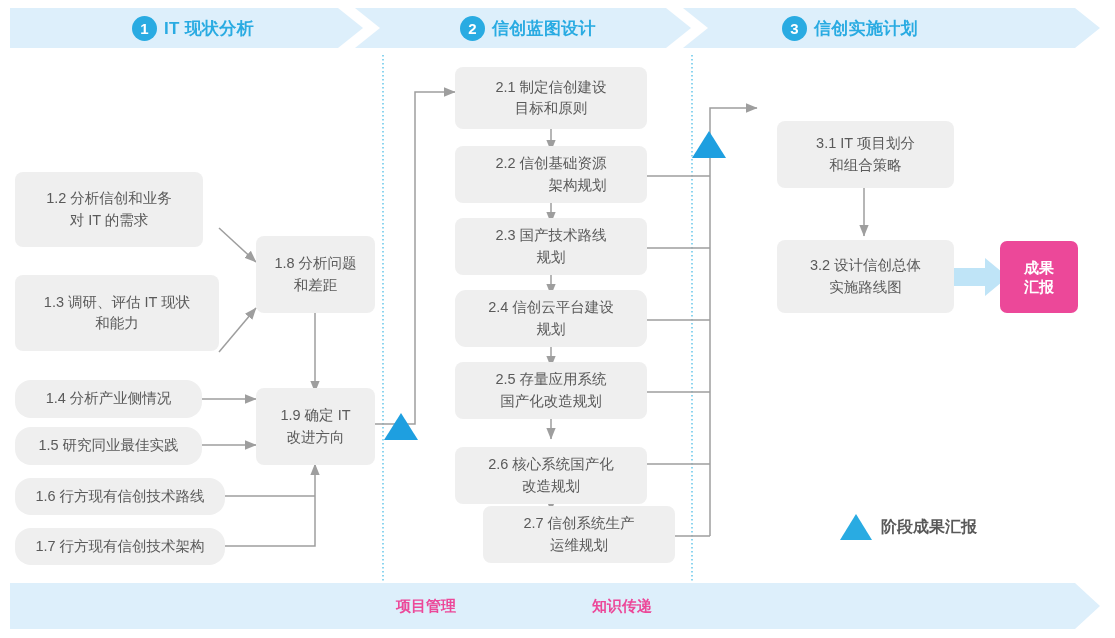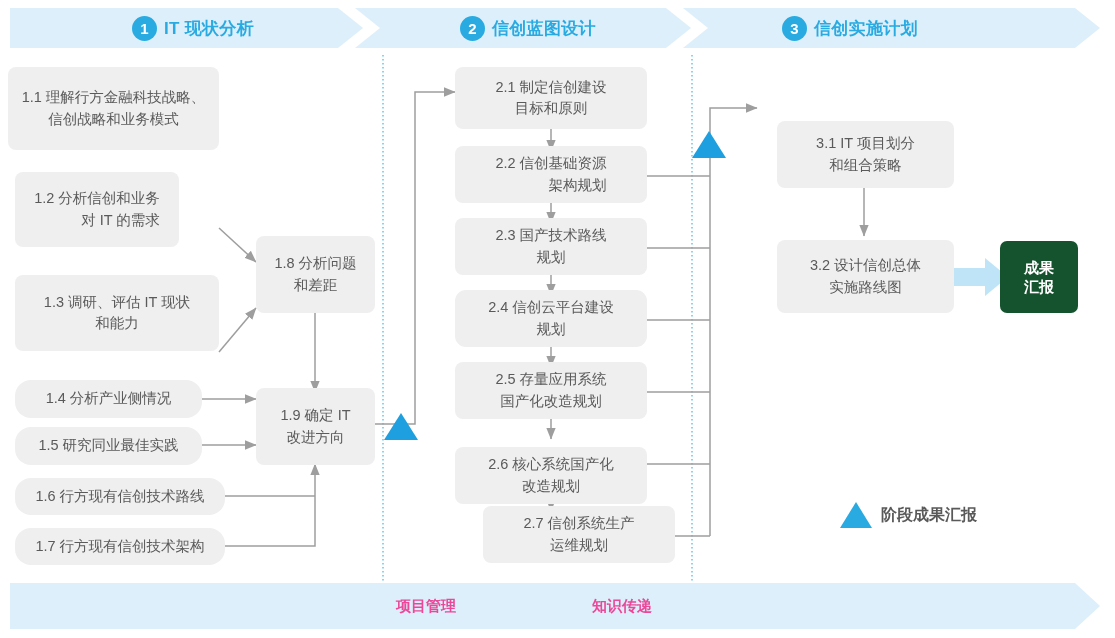--- a/index.html
+++ b/index.html
@@ -77,21 +77,21 @@
     align-items: center;
     justify-content: center;
     padding: 2px 6px;
     white-space: pre-line;
   }
   .box.pill { border-radius: 16px; text-align: center; }
   
   .result-badge {
     position: absolute;
     box-sizing: border-box;
-    background: #14532d;
+    background: #ec4899;
     border-radius: 7px;
     color: #ffffff;
     font-size: 15px;
     font-weight: bold;
     line-height: 1.3;
     text-align: center;
     display: flex;
     align-items: center;
     justify-content: center;
     white-space: pre-line;
@@ -193,23 +193,21 @@
 
       <line x1="864" y1="144" x2="864" y2="236" marker-end="url(#ah)"></line>
     </g>
 
     <path d="M954,268 L985,268 L985,258 L1008,277 L985,296 L985,286 L954,286 Z" fill="#bfe4f7"></path>
   </svg>
 
   <div class="milestone" style="left:384px; top:413px;"></div>
   <div class="milestone" style="left:692px; top:131px;"></div>
 
-  <div class="box" style="left:8px;   top:67px;  width:211px; height:83px;">1.1 理解行方金融科技战略、
-信创战略和业务模式</div>
-  <div class="box" style="left:15px;  top:172px; width:164px; height:75px;text-align:right;">1.2 分析信创和业务
+  <div class="box" style="left:15px;  top:172px; width:188px; height:75px;">1.2 分析信创和业务
 对 IT 的需求</div>
   <div class="box" style="left:15px;  top:275px; width:204px; height:76px;">1.3 调研、评估 IT 现状
 和能力</div>
   <div class="box pill" style="left:15px; top:380px; width:187px; height:38px;">1.4 分析产业侧情况</div>
   <div class="box pill" style="left:15px; top:427px; width:187px; height:38px;">1.5 研究同业最佳实践</div>
   <div class="box pill" style="left:15px; top:478px; width:210px; height:37px;">1.6 行方现有信创技术路线</div>
   <div class="box pill" style="left:15px; top:528px; width:210px; height:37px;">1.7 行方现有信创技术架构</div>
   <div class="box" style="left:256px; top:236px; width:119px; height:77px;">1.8 分析问题
 和差距</div>
   <div class="box" style="left:256px; top:388px; width:119px; height:77px;">1.9 确定 IT
@@ -231,21 +229,21 @@
 运维规划</div>
 
   <div class="box" style="left:777px; top:73px;  width:177px; height:67px;margin-top:48px;">3.1 IT 项目划分
 和组合策略</div>
   <div class="box" style="left:777px; top:240px; width:177px; height:73px;">3.2 设计信创总体
 实施路线图</div>
 
   <div class="result-badge" style="left:1000px; top:241px; width:78px; height:72px;">成果
 汇报</div>
 
-  <div class="legend" style="left:840px; top:502px;">
+  <div class="legend" style="left:840px; top:514px;">
     <span class="legend-tri"></span>
     <span class="legend-text">阶段成果汇报</span>
   </div>
 
   <svg class="banner-svg" style="top:583px; height:46px;" viewBox="0 0 1115 46">
     <path d="M10,0 L1075,0 L1100,23 L1075,46 L10,46 Z" fill="#ddeffb"></path>
   </svg>
 
   <div class="footer-label" style="left:396px; top:597px;">项目管理</div>
   <div class="footer-label" style="left:592px; top:597px;">知识传递</div>

